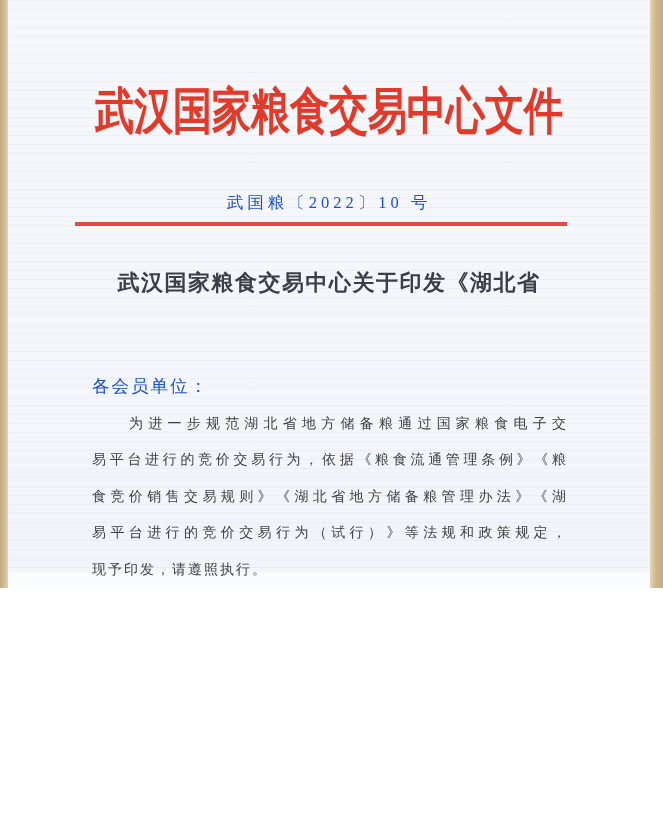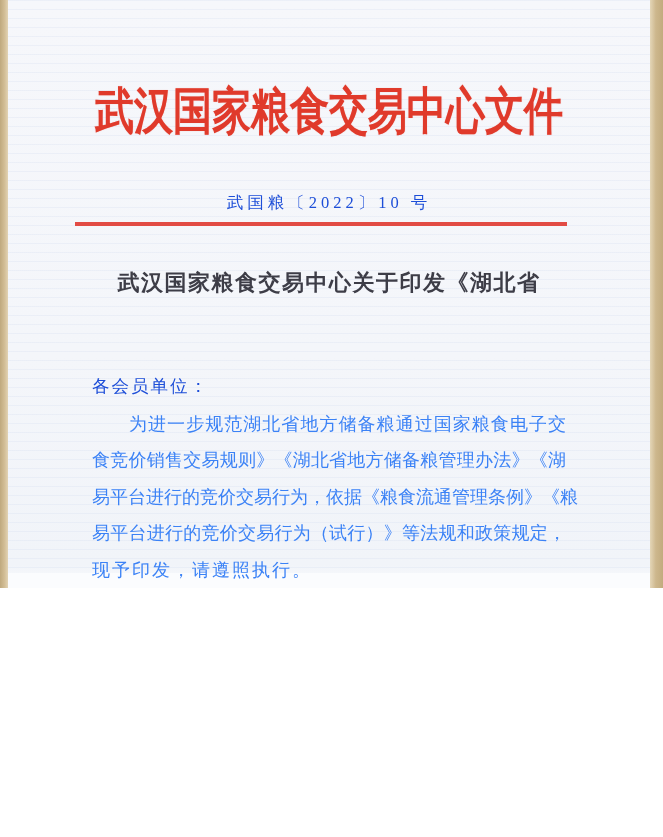--- a/index.html
+++ b/index.html
@@ -69,24 +69,24 @@
   
   .greeting{
     position:absolute;left:92px;top:374px;
     font-size:17.5px;color:#1d4ed8;letter-spacing:2px;z-index:3;
   }
   .body-block{
     position:absolute;left:92px;top:406px;width:474px;z-index:3;
     color:#44444e;
   }
   .body-line{
-    font-size:18px;line-height:36.4px;height:36.4px;
+    font-size:14px;line-height:36.4px;height:36.4px;
     white-space:nowrap;
     text-align:justify;text-align-last:justify;
-    color:#3b82f6;
+    color:#404040;
   }
   .body-line.indent{padding-left:37px;}
   .body-line.last{text-align-last:left;letter-spacing:2px;}
 
   
   .signature-block{
     position:absolute;left:280px;top:656px;width:290px;
     text-align:center;color:#44444e;z-index:3;
   }
   .signature-name{font-size:18px;letter-spacing:1px;line-height:26px;}
@@ -116,22 +116,22 @@
   <div class="red-rule"></div>
 
   <div class="doc-title">
     <div>武汉国家粮食交易中心关于印发《湖北省</div>
   </div>
 
   <div class="greeting">各会员单位：</div>
 
   <div class="body-block">
     <div class="body-line indent">为进一步规范湖北省地方储备粮通过国家粮食电子交</div>
+    <div class="body-line">易平台进行的竞价交易行为，依据《粮食流通管理条例》《粮</div>
     <div class="body-line">食竞价销售交易规则》《湖北省地方储备粮管理办法》《湖</div>
-    <div class="body-line">易平台进行的竞价交易行为，依据《粮食流通管理条例》《粮</div>
     <div class="body-line">易平台进行的竞价交易行为（试行）》等法规和政策规定，</div>
     <div class="body-line last">现予印发，请遵照执行。</div>
   </div>
 
   <div class="signature-block">
     <div class="signature-name">武汉国家粮食交易中心</div>
     <div class="signature-date">2022 年 3 月 22 日</div>
   </div>
 
   <svg class="seal" viewBox="0 0 160 160" aria-hidden="true">

